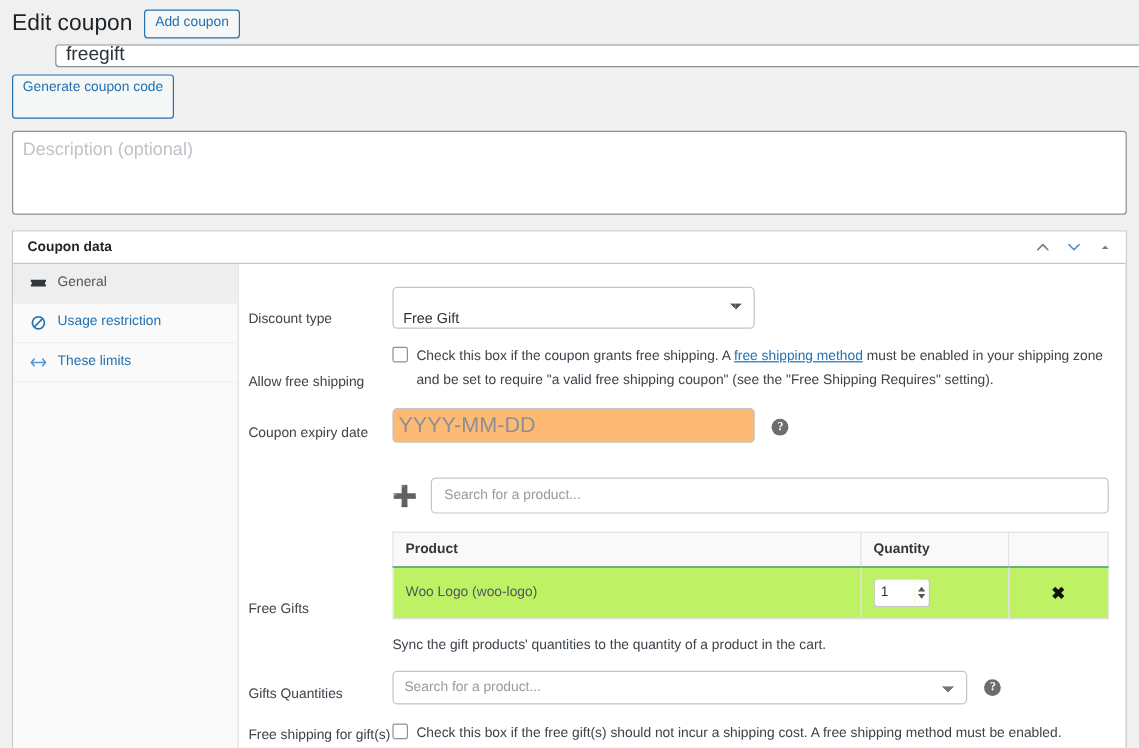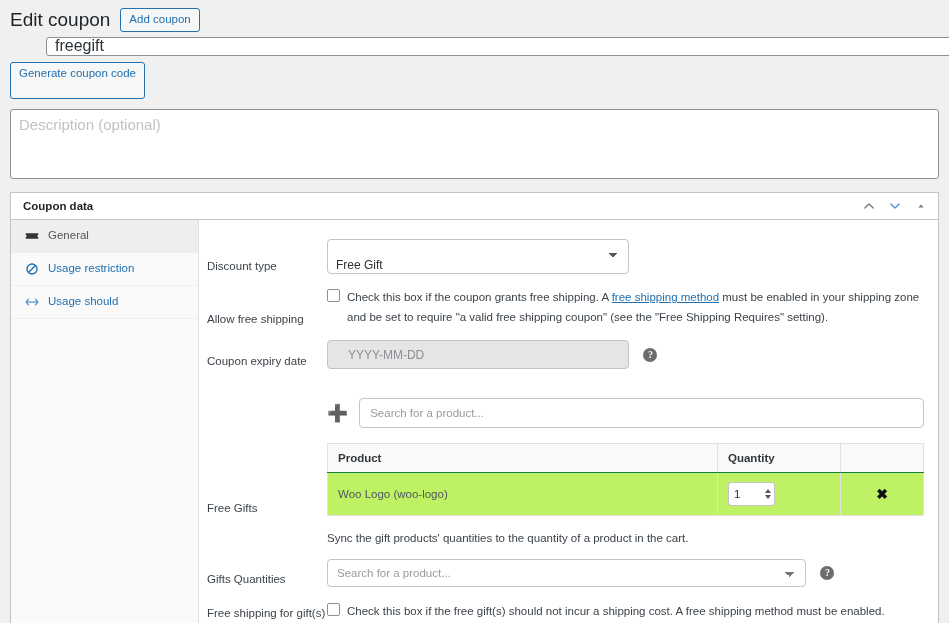--- a/index.html
+++ b/index.html
@@ -188,26 +188,26 @@
     line-height: 1.75;
     color: #3c434a;
   }
   .cb-text { flex: 1; }
   .cb-text a { color: #2271b1; }
 
   input.date-input {
     width: 302px;
     height: 29px;
     box-sizing: border-box;
-    font-size: 12px;
+    font-size: 18px;
     color: #2c3338;
-    padding: 0 20px;
+    padding: 0 4px;
     border: 1px solid #c3c4c7;
     border-radius: 4px;
-    background: #e5e5e5;
+    background: #fdba74;
     outline: none;
     font-family: "Liberation Sans", sans-serif;
   }
   input.date-input::placeholder { color: #8c8f94; }
 
   .help-tip {
     display: inline-block;
     width: 14px; height: 14px;
     border-radius: 50%;
     background: #6d6d6d;
@@ -399,21 +399,21 @@
           <span>Usage restriction</span>
         </div>
 
         <div class="tab">
           <span class="tab-ico">
             <svg viewBox="0 0 20 20" width="14" height="14">
                 <line x1="2" y1="10" x2="18" y2="10" stroke="#4f94d4" stroke-width="1.8"></line>
                 <path d="M5 6l-3.5 4L5 14M15 6l3.5 4L15 14" fill="none" stroke="#4f94d4" stroke-width="1.8" stroke-linecap="round" stroke-linejoin="round"></path>
               </svg>
           </span>
-          <span>Usage should</span>
+          <span>These limits</span>
         </div>
 
       </div>
 
       <div class="panel">
 
         <div class="field-row">
           <div class="field-label">Discount type</div>
           <div class="field-ctrl">
             <select class="wc-select">

